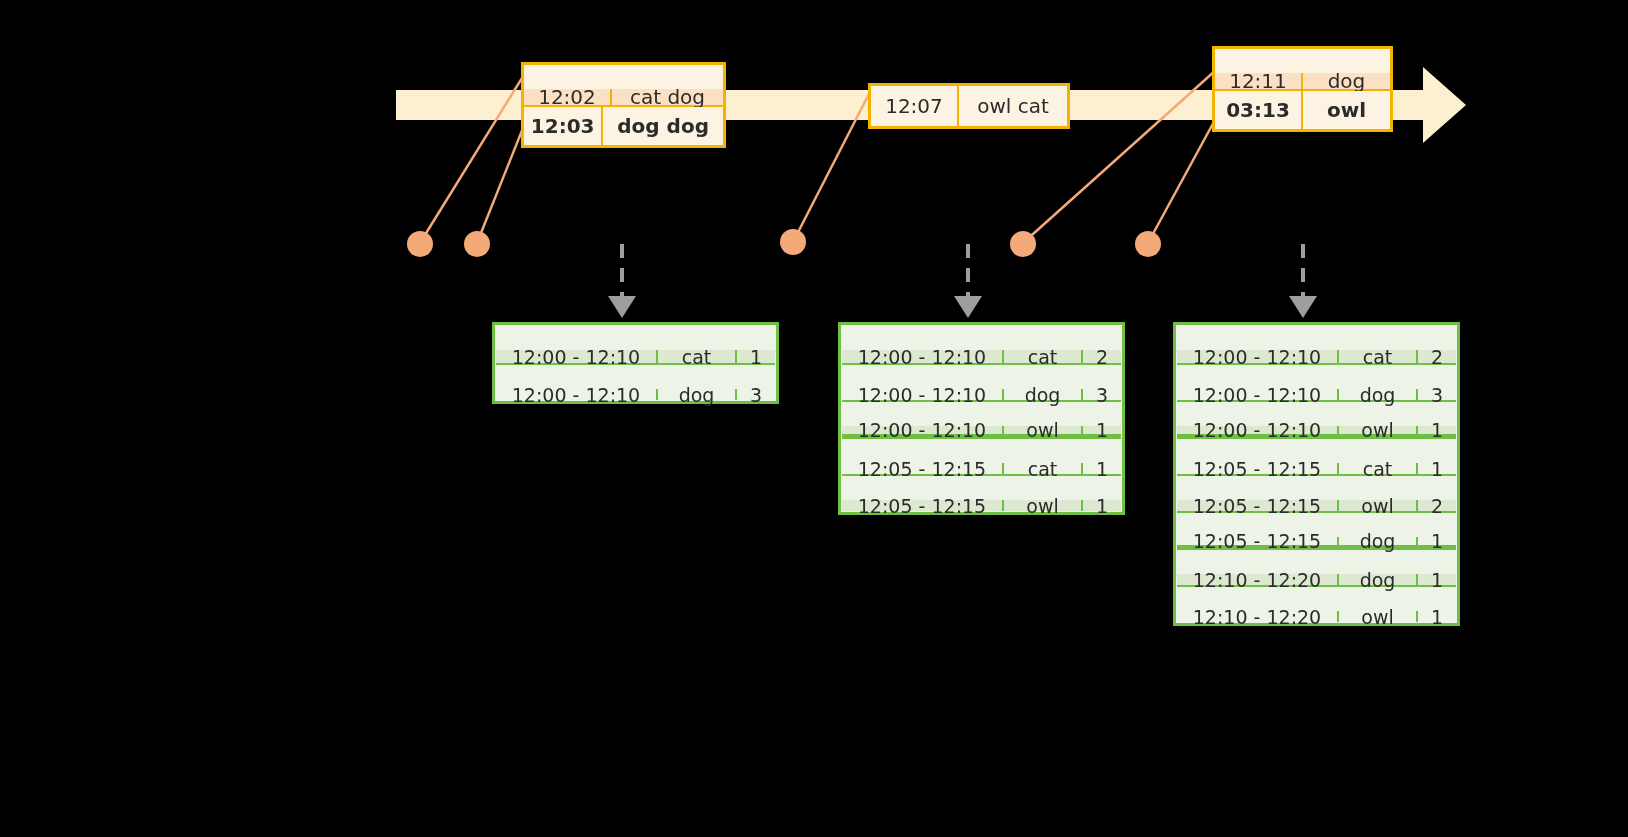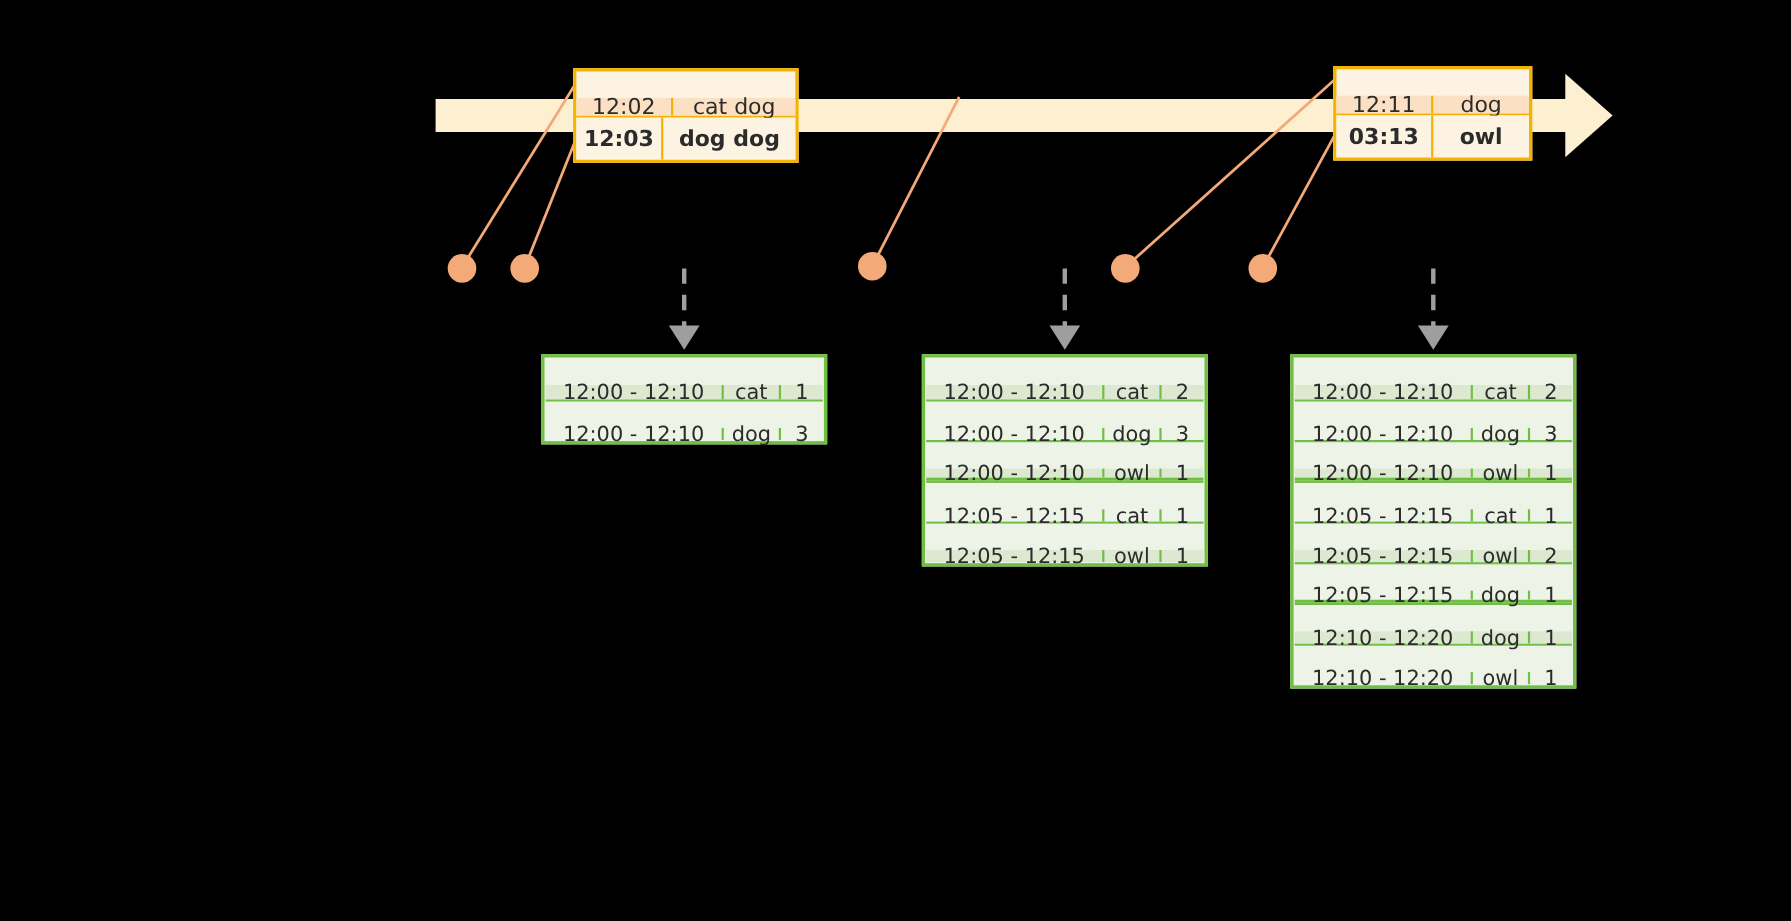--- a/index.html
+++ b/index.html
@@ -97,21 +97,21 @@
     align-items: center;
     justify-content: center;
     font-size: 19px;
     color: #2b2b2b;
     background: #EDF3E7;
     box-sizing: border-box;
     white-space: nowrap;
     margin-top: 24px;
   }
   .cell.c-window { width: 160px; }
-  .cell.c-word   { width: 52px;  border-left: 2px solid #6FBF44; }
+  .cell.c-word   { width: 79px;  border-left: 2px solid #6FBF44; }
   .cell.c-count  { width: 40px;  border-left: 2px solid #6FBF44; }
 </style>
 </head>
 <body>
 
 <div id="stage">
 
   <svg id="timeline-svg" viewBox="0 0 1628 837">
 
     <g>
@@ -150,22 +150,28 @@
     <div class="event-row shaded">
       <div class="ev-time">12:02</div>
       <div class="ev-words">cat dog</div>
     </div>
     <div class="event-row">
       <div class="ev-time">12:03</div>
       <div class="ev-words">dog dog</div>
     </div>
   </div>
 
-
-  <div class="event-box" style="left:1212px; top:60px; width:181px;">
+  <div class="event-box" style="left:868px; top:83px; width:202px;">
+    <div class="event-row">
+      <div class="ev-time">12:07</div>
+      <div class="ev-words">owl cat</div>
+    </div>
+  </div>
+
+  <div class="event-box" style="left:1212px; top:46px; width:181px;">
     <div class="event-row shaded">
       <div class="ev-time">12:11</div>
       <div class="ev-words">dog</div>
     </div>
     <div class="event-row">
       <div class="ev-time">03:13</div>
       <div class="ev-words">owl</div>
     </div>
   </div>
 

